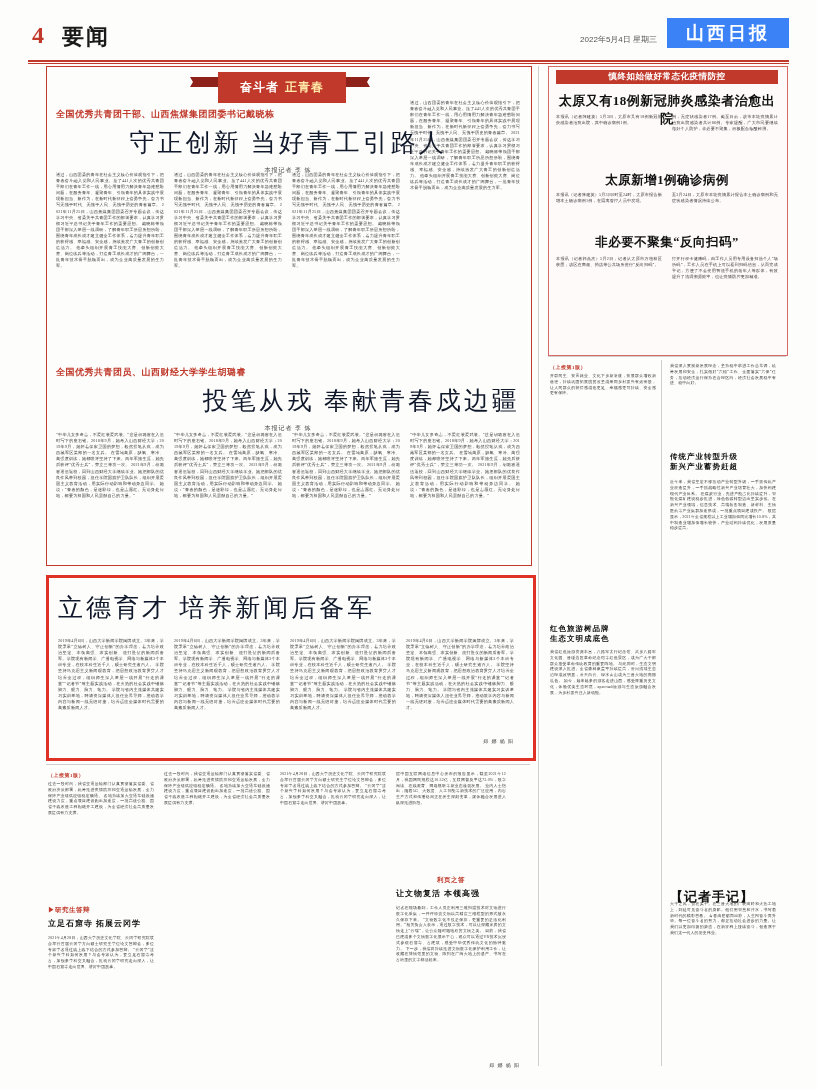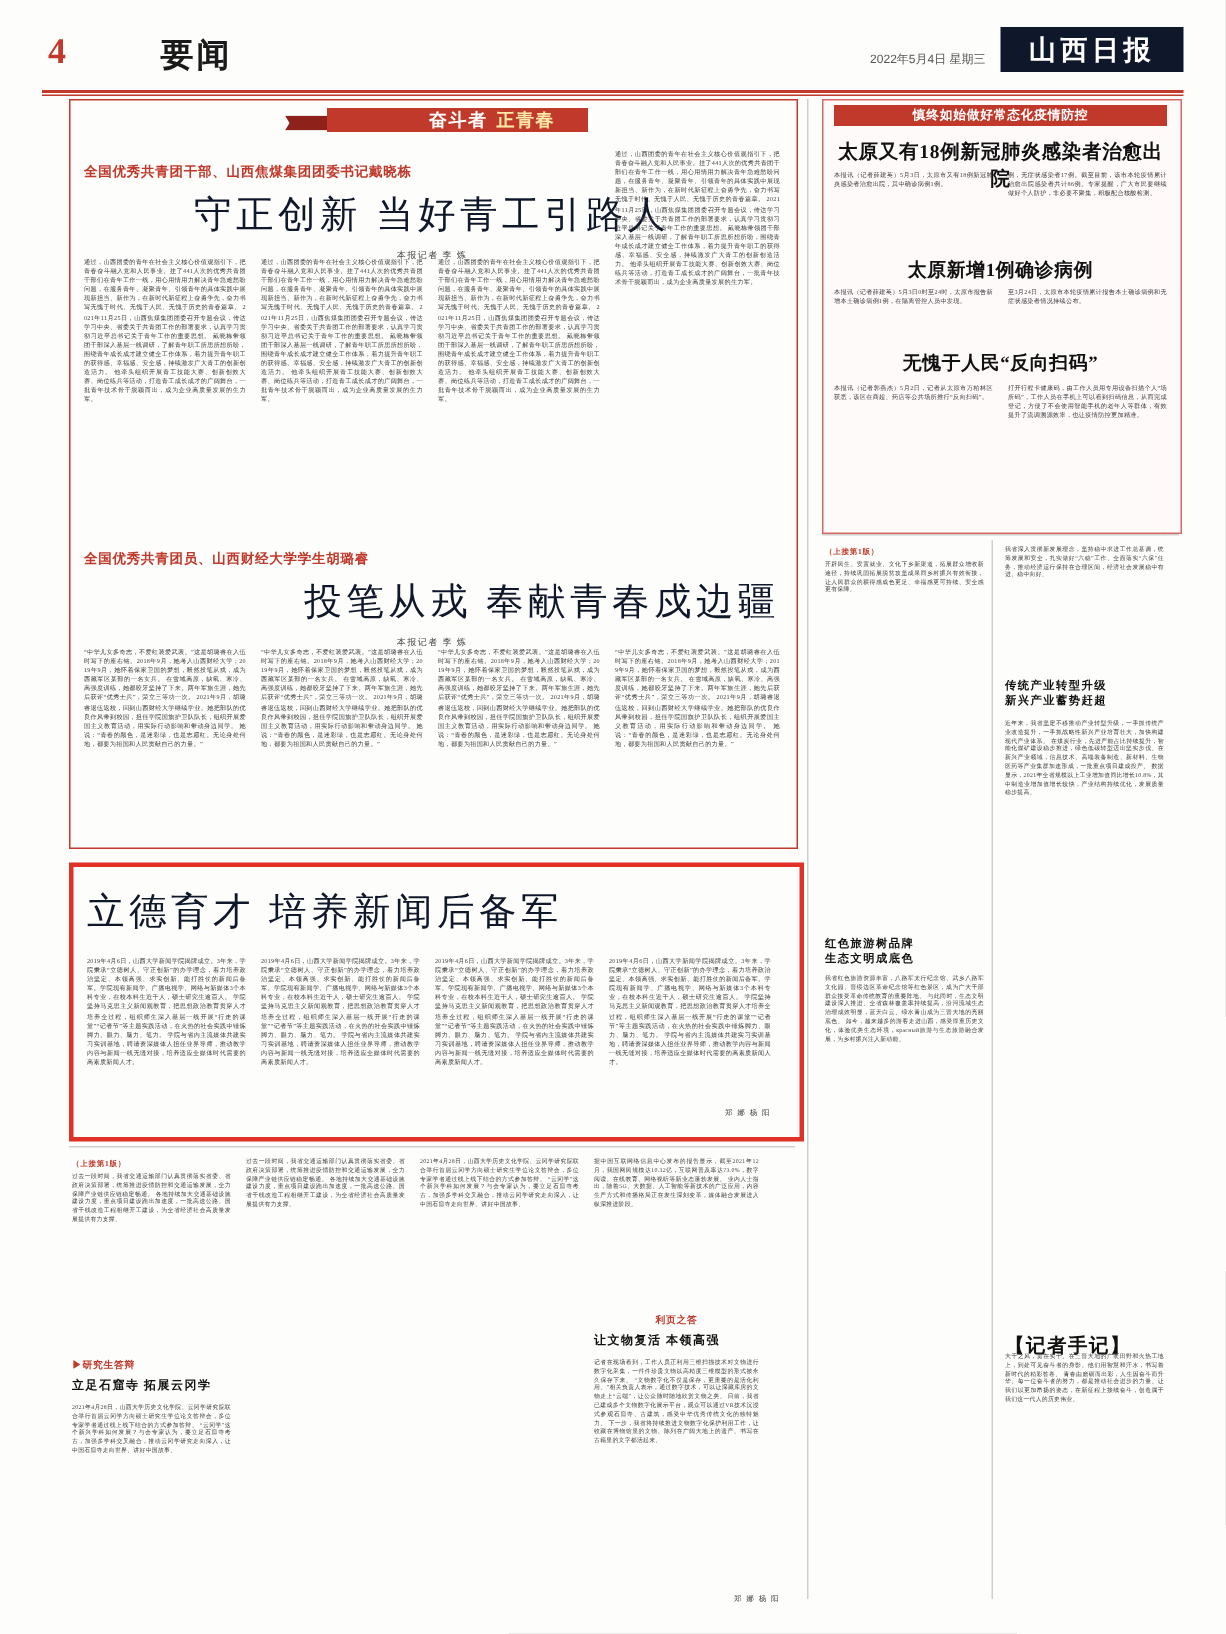--- a/index.html
+++ b/index.html
@@ -11,28 +11,28 @@
   
   .masthead{
     position:absolute;left:0;top:0;width:817px;height:62px;
   }
   .mh-pageno{
     position:absolute;left:32px;top:22px;font-size:24px;color:#c0392b;
     font-family:"Liberation Serif",serif;font-weight:bold;
   }
   .mh-section{
     position:absolute;left:58px;top:22px;font-size:22px;color:#1a1a1a;
-    font-family:"Liberation Serif",serif;font-weight:bold;letter-spacing:2px;margin-left:45px;
+    font-family:"Liberation Serif",serif;font-weight:bold;letter-spacing:2px;
   }
   .mh-date{
     position:absolute;right:160px;top:34px;font-size:8px;color:#555;
   }
   .mh-logo{
     position:absolute;right:28px;top:18px;width:122px;height:30px;
-    background:#0f172a;color:#fff;font-family:"Liberation Serif",serif;
+    background:#3b82f6;color:#fff;font-family:"Liberation Serif",serif;
     font-weight:bold;font-size:18px;letter-spacing:3px;
     display:flex;align-items:center;justify-content:center;
   }
   .mh-rule{
     position:absolute;left:28px;right:28px;top:60px;height:2px;background:#c0392b;
   }
   .mh-rule2{
     position:absolute;left:28px;right:28px;top:63px;height:1px;background:#c0392b;
   }
   
@@ -43,23 +43,23 @@
   }
   .tiny{font-size:3.9px;line-height:5.8px;}
   .rule-v{position:absolute;width:1px;background:#cfcfcf;}
   .rule-h{position:absolute;height:1px;background:#cfcfcf;}
 
   
   .banner{
     position:absolute;left:190px;top:72px;width:180px;height:22px;
   }
   .banner-core{
-    position:absolute;left:28px;top:0;width:128px;height:16px;background:#c0392b;
+    position:absolute;left:28px;top:0;width:128px;height:31px;background:#c0392b;
     color:#fff;font-family:"Liberation Serif",serif;font-weight:bold;font-size:12px;
-    display:flex;align-items:center;justify-content:center;gap:6px;letter-spacing:1px;padding-left:46px;
+    display:flex;align-items:center;justify-content:center;gap:6px;letter-spacing:1px;
   }
   .banner-core .y{color:#ffe9a8;}
   .banner-wing{
     position:absolute;top:5px;width:30px;height:10px;background:#8e2119;
   }
   .banner-wing.l{left:0;clip-path:polygon(0 0,100% 0,100% 100%,0 100%,10% 50%);}
   .banner-wing.r{right:0;clip-path:polygon(0 0,100% 0,90% 50%,100% 100%,0 100%);}
 
   .redbox{
     position:absolute;left:46px;top:66px;width:484px;height:498px;
@@ -224,21 +224,21 @@
   <div class="rbox-title">慎终如始做好常态化疫情防控</div>
 
   <div class="rh" style="position:absolute;left:554px;top:92px;width:226px;font-size:13px;">太原又有18例新冠肺炎感染者治愈出院</div>
   <div class="col-text" style="position:absolute;left:556px;top:114px;width:106px;height:52px;">本报讯（记者薛建英）5月3日，太原市又有18例新冠肺炎感染者治愈出院，其中确诊病例1例。</div>
   <div class="col-text" style="position:absolute;left:672px;top:114px;width:106px;height:52px;">例，无症状感染者17例。截至目前，该市本轮疫情累计治愈出院感染者共计86例。专家提醒，广大市民要继续做好个人防护，非必要不聚集，积极配合核酸检测。</div>
 
   <div class="rh" style="position:absolute;left:554px;top:172px;width:226px;font-size:12.5px;">太原新增1例确诊病例</div>
   <div class="col-text" style="position:absolute;left:556px;top:192px;width:106px;height:36px;">本报讯（记者薛建英）5月3日0时至24时，太原市报告新增本土确诊病例1例，在隔离管控人员中发现。</div>
   <div class="col-text" style="position:absolute;left:672px;top:192px;width:106px;height:36px;">至3月24日，太原市本轮疫情累计报告本土确诊病例和无症状感染者情况持续公布。</div>
 
-  <div class="rh" style="position:absolute;left:554px;top:234px;width:226px;font-size:12.5px;">无愧于人民“反向扫码”</div>
+  <div class="rh" style="position:absolute;left:554px;top:234px;width:226px;font-size:12.5px;">非必要不聚集“反向扫码”</div>
   <div class="col-text" style="position:absolute;left:556px;top:256px;width:106px;height:92px;">本报讯（记者郭燕杰）5月2日，记者从太原市万柏林区获悉，该区在商超、药店等公共场所推行“反向扫码”。</div>
   <div class="col-text" style="position:absolute;left:672px;top:256px;width:106px;height:92px;">打开行程卡健康码，由工作人员用专用设备扫描个人“场所码”，工作人员在手机上可以看到扫码信息，从而完成登记，方便了不会使用智能手机的老年人等群体，有效提升了流调溯源效率，也让疫情防控更加精准。</div>
 
   <div class="kicker" style="position:absolute;left:550px;top:364px;font-size:5px;">（上接第1版）</div>
   <div class="col-text tiny" style="position:absolute;left:550px;top:374px;width:106px;height:238px;">开辟民生、安置就业、文化下乡新渠道，拓展群众增收新途径，持续巩固拓展脱贫攻坚成果同乡村振兴有效衔接，让人民群众的获得感成色更足、幸福感更可持续、安全感更有保障。</div>
 
   <div class="sub-head-b" style="position:absolute;left:550px;top:624px;width:106px;font-size:7.5px;white-space:pre-line;">红色旅游树品牌
 生态文明成底色</div>
   <div class="col-text tiny" style="position:absolute;left:550px;top:650px;width:106px;height:416px;">我省红色旅游资源丰富，八路军太行纪念馆、武乡八路军文化园、晋绥边区革命纪念馆等红色景区，成为广大干部群众接受革命传统教育的重要阵地。
 与此同时，生态文明建设深入推进。全省森林覆盖率持续提高，汾河流域生态治理成效明显，蓝天白云、绿水青山成为三晋大地的亮丽底色。

